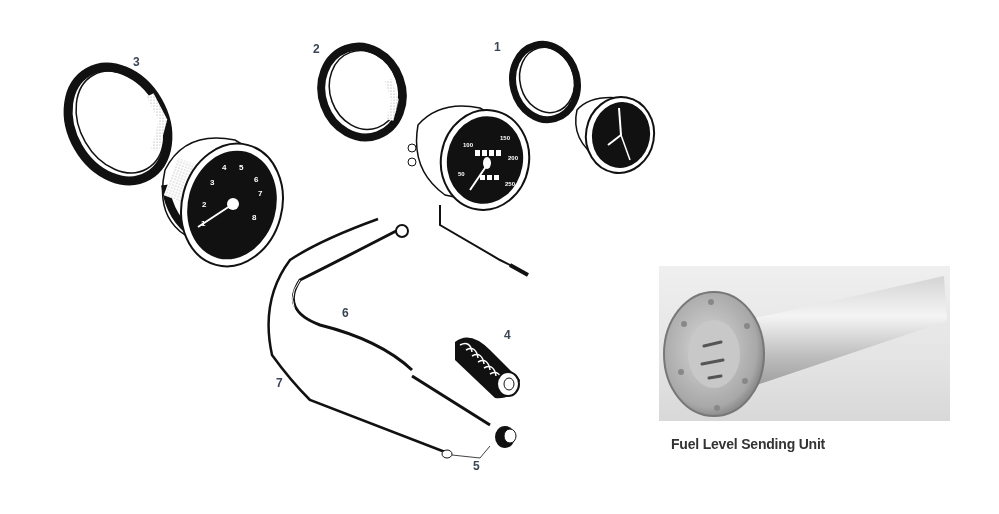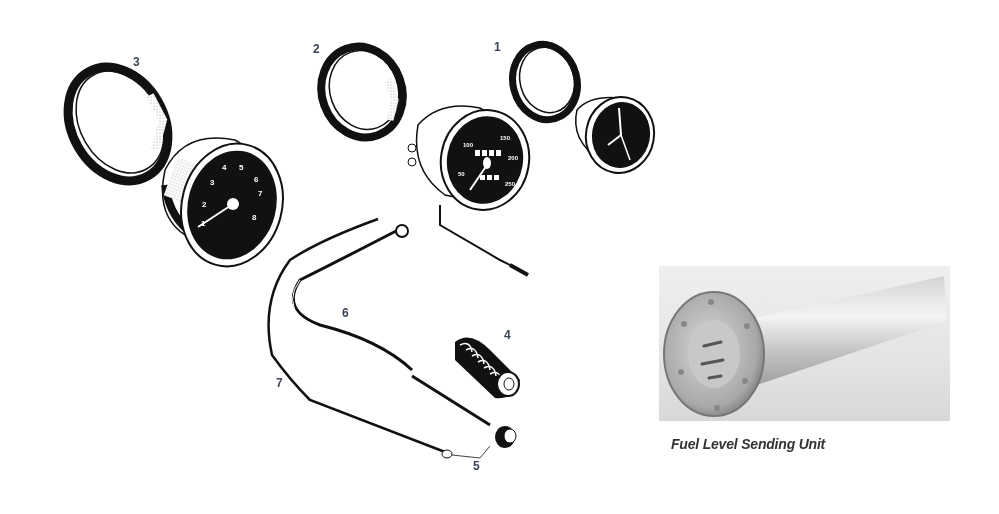--- a/index.html
+++ b/index.html
@@ -1,20 +1,20 @@
 <!DOCTYPE html>
 <html><head>
 <meta charset="utf-8">
 <style>
   html, body { margin:0; padding:0; background:#ffffff; }
   body { width:999px; height:514px; position:relative; overflow:hidden; font-family:"Liberation Sans", sans-serif; }
   .stage { position:absolute; left:0; top:0; width:999px; height:514px; }
   .callout { position:absolute; font-family:"Liberation Sans", sans-serif; font-weight:bold; font-size:12px; color:#3a4556; }
   .photo { position:absolute; left:659px; top:266px; width:291px; height:155px; background:linear-gradient(180deg,#efefef 0%,#e4e4e4 60%,#d8d8d8 100%); overflow:hidden; }
-  .caption { position:absolute; left:671px; top:436px; font-family:"Liberation Sans", sans-serif; font-style:italic; font-weight:bold; font-size:14px; color:#333333; letter-spacing:-0.2px; }
+  .caption { position:absolute; left:671px; top:436px; font-family:"Liberation Sans", sans-serif; font-weight:bold; font-size:14px; color:#333333; letter-spacing:-0.2px; }
 </style>
 </head>
 <body>
 
 <div class="stage">
   <svg width="999" height="514" viewBox="0 0 999 514">
     <defs>
       <pattern id="hatch" width="3" height="3" patternUnits="userSpaceOnUse">
         <rect width="3" height="3" fill="#ffffff"></rect>
         <circle cx="1" cy="1" r="0.6" fill="#999"></circle>

